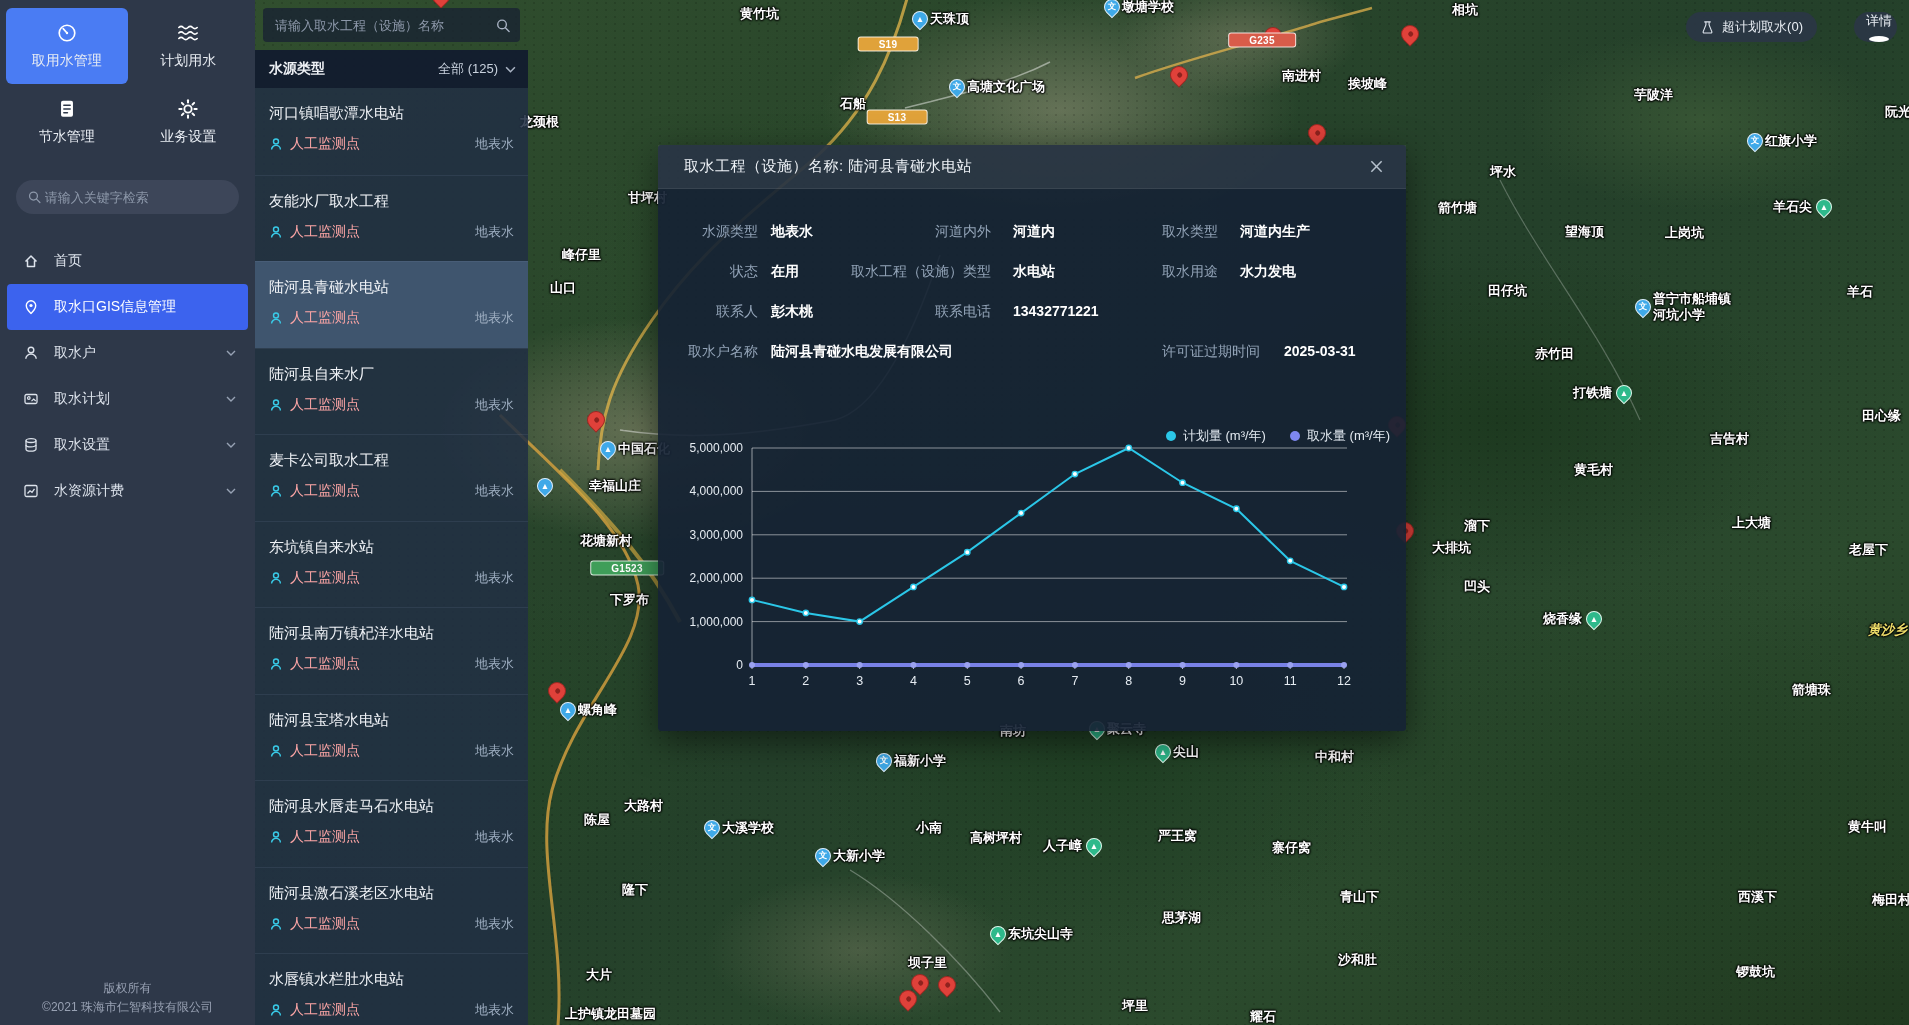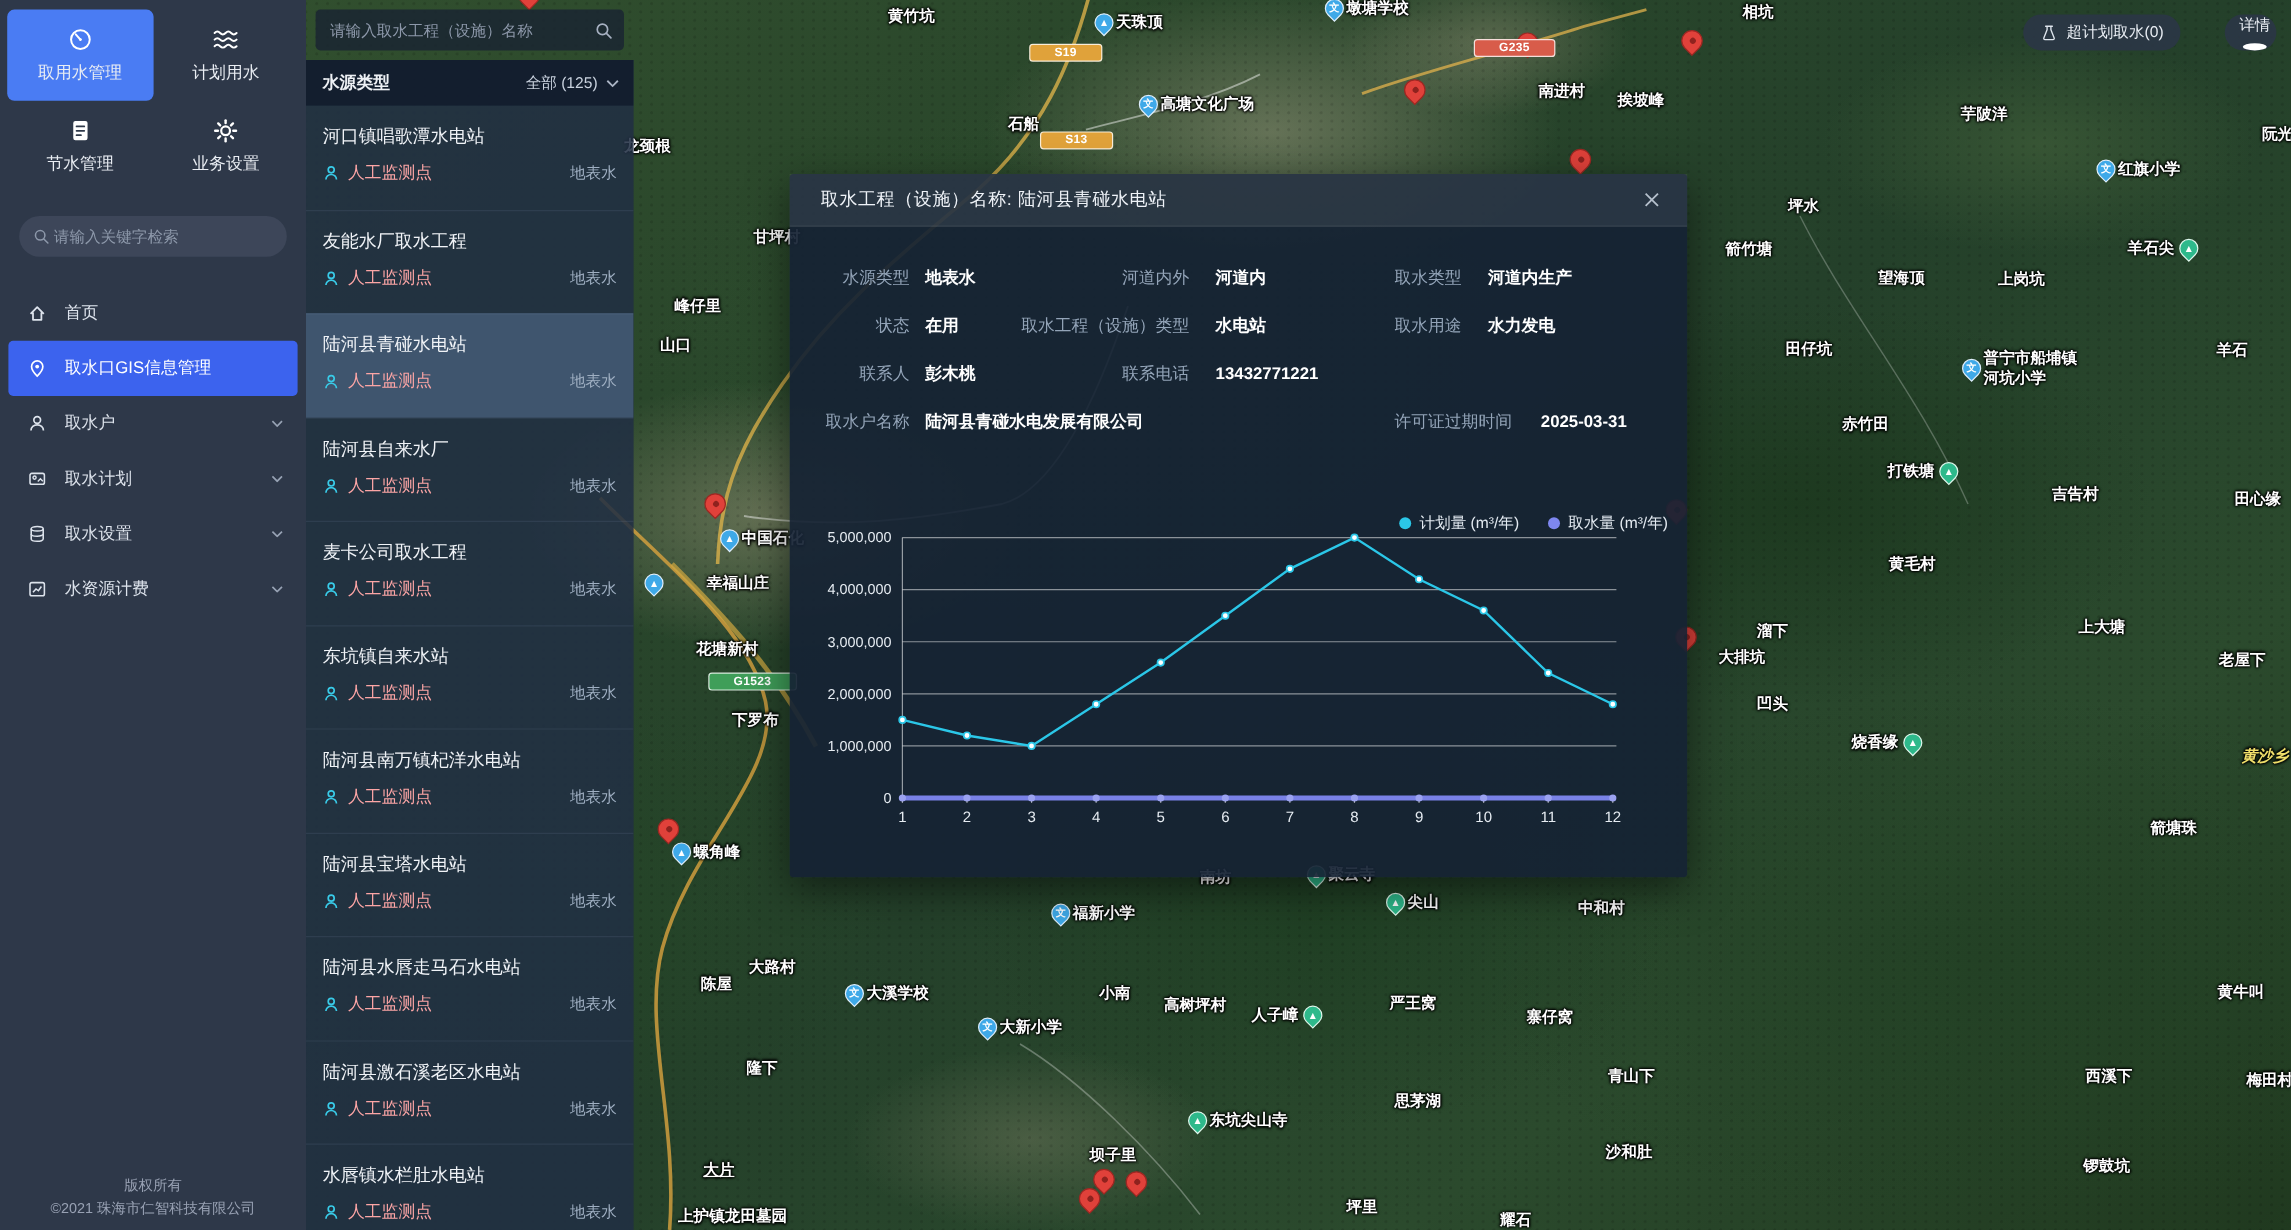--- a/index.html
+++ b/index.html
@@ -114,21 +114,21 @@
       <div class="map-label" style="left: 628px; top: 198px;">甘坪村</div>
       <div class="map-label" style="left: 562px; top: 255px;">峰仔里</div>
       <div class="map-label" style="left: 550px; top: 288px;">山口</div>
       <div class="map-label" style="left: 1490px; top: 172px;">坪水</div>
       <div class="map-label" style="left: 1438px; top: 208px;">箭竹塘</div>
       <div class="map-label" style="left: 1565px; top: 232px;">望海顶</div>
       <div class="map-label" style="left: 1665px; top: 233px;">上岗坑</div>
       <div class="map-label" style="left: 1488px; top: 291px;">田仔坑</div>
       <div class="map-label" style="left: 1847px; top: 292px;">羊石</div>
       <div class="map-label" style="left: 1535px; top: 354px;">赤竹田</div>
-      <div class="map-label" style="left: 1710px; top: 412px;">吉告村</div>
+      <div class="map-label" style="left: 1710px; top: 439px;">吉告村</div>
       <div class="map-label" style="left: 1862px; top: 416px;">田心缘</div>
       <div class="map-label" style="left: 1574px; top: 470px;">黄毛村</div>
       <div class="map-label" style="left: 1464px; top: 526px;">溜下</div>
       <div class="map-label" style="left: 1432px; top: 548px;">大排坑</div>
       <div class="map-label" style="left: 1732px; top: 523px;">上大塘</div>
       <div class="map-label" style="left: 1849px; top: 550px;">老屋下</div>
       <div class="map-label" style="left: 1464px; top: 587px;">凹头</div>
       <div class="map-label yellow" style="left: 1868px; top: 630px;">黄沙乡</div>
       <div class="map-label" style="left: 1792px; top: 690px;">箭塘珠</div>
       <div class="map-label" style="left: 1315px; top: 757px;">中和村</div>
@@ -138,21 +138,21 @@
       <div class="map-label" style="left: 1340px; top: 897px;">青山下</div>
       <div class="map-label" style="left: 1162px; top: 918px;">思茅湖</div>
       <div class="map-label" style="left: 1338px; top: 960px;">沙和肚</div>
       <div class="map-label" style="left: 1122px; top: 1006px;">坪里</div>
       <div class="map-label" style="left: 1250px; top: 1017px;">耀石</div>
       <div class="map-label" style="left: 916px; top: 828px;">小南</div>
       <div class="map-label" style="left: 970px; top: 838px;">高树坪村</div>
       <div class="map-label" style="left: 624px; top: 806px;">大路村</div>
       <div class="map-label" style="left: 584px; top: 820px;">陈屋</div>
       <div class="map-label" style="left: 622px; top: 890px;">隆下</div>
-      <div class="map-label" style="left: 586px; top: 975px; text-decoration: underline;">大片</div>
+      <div class="map-label" style="left: 586px; top: 975px;">大片</div>
       <div class="map-label" style="left: 610px; top: 600px;">下罗布</div>
       <div class="map-label" style="left: 580px; top: 541px;">花塘新村</div>
       <div class="map-label" style="left: 908px; top: 963px;">坝子里</div>
       <div class="map-label" style="left: 1738px; top: 897px;">西溪下</div>
       <div class="map-label" style="left: 1872px; top: 900px;">梅田村</div>
       <div class="map-label" style="left: 1736px; top: 972px;">锣鼓坑</div>
       <div class="map-label" style="left: 1848px; top: 827px;">黄牛叫</div>
       <div class="map-label" style="left: 565px; top: 1014px;">上护镇龙田墓园</div>
       <div class="map-pin school" style="left: 1112px; top: 18px;">
         <span class="glyph">文</span>

